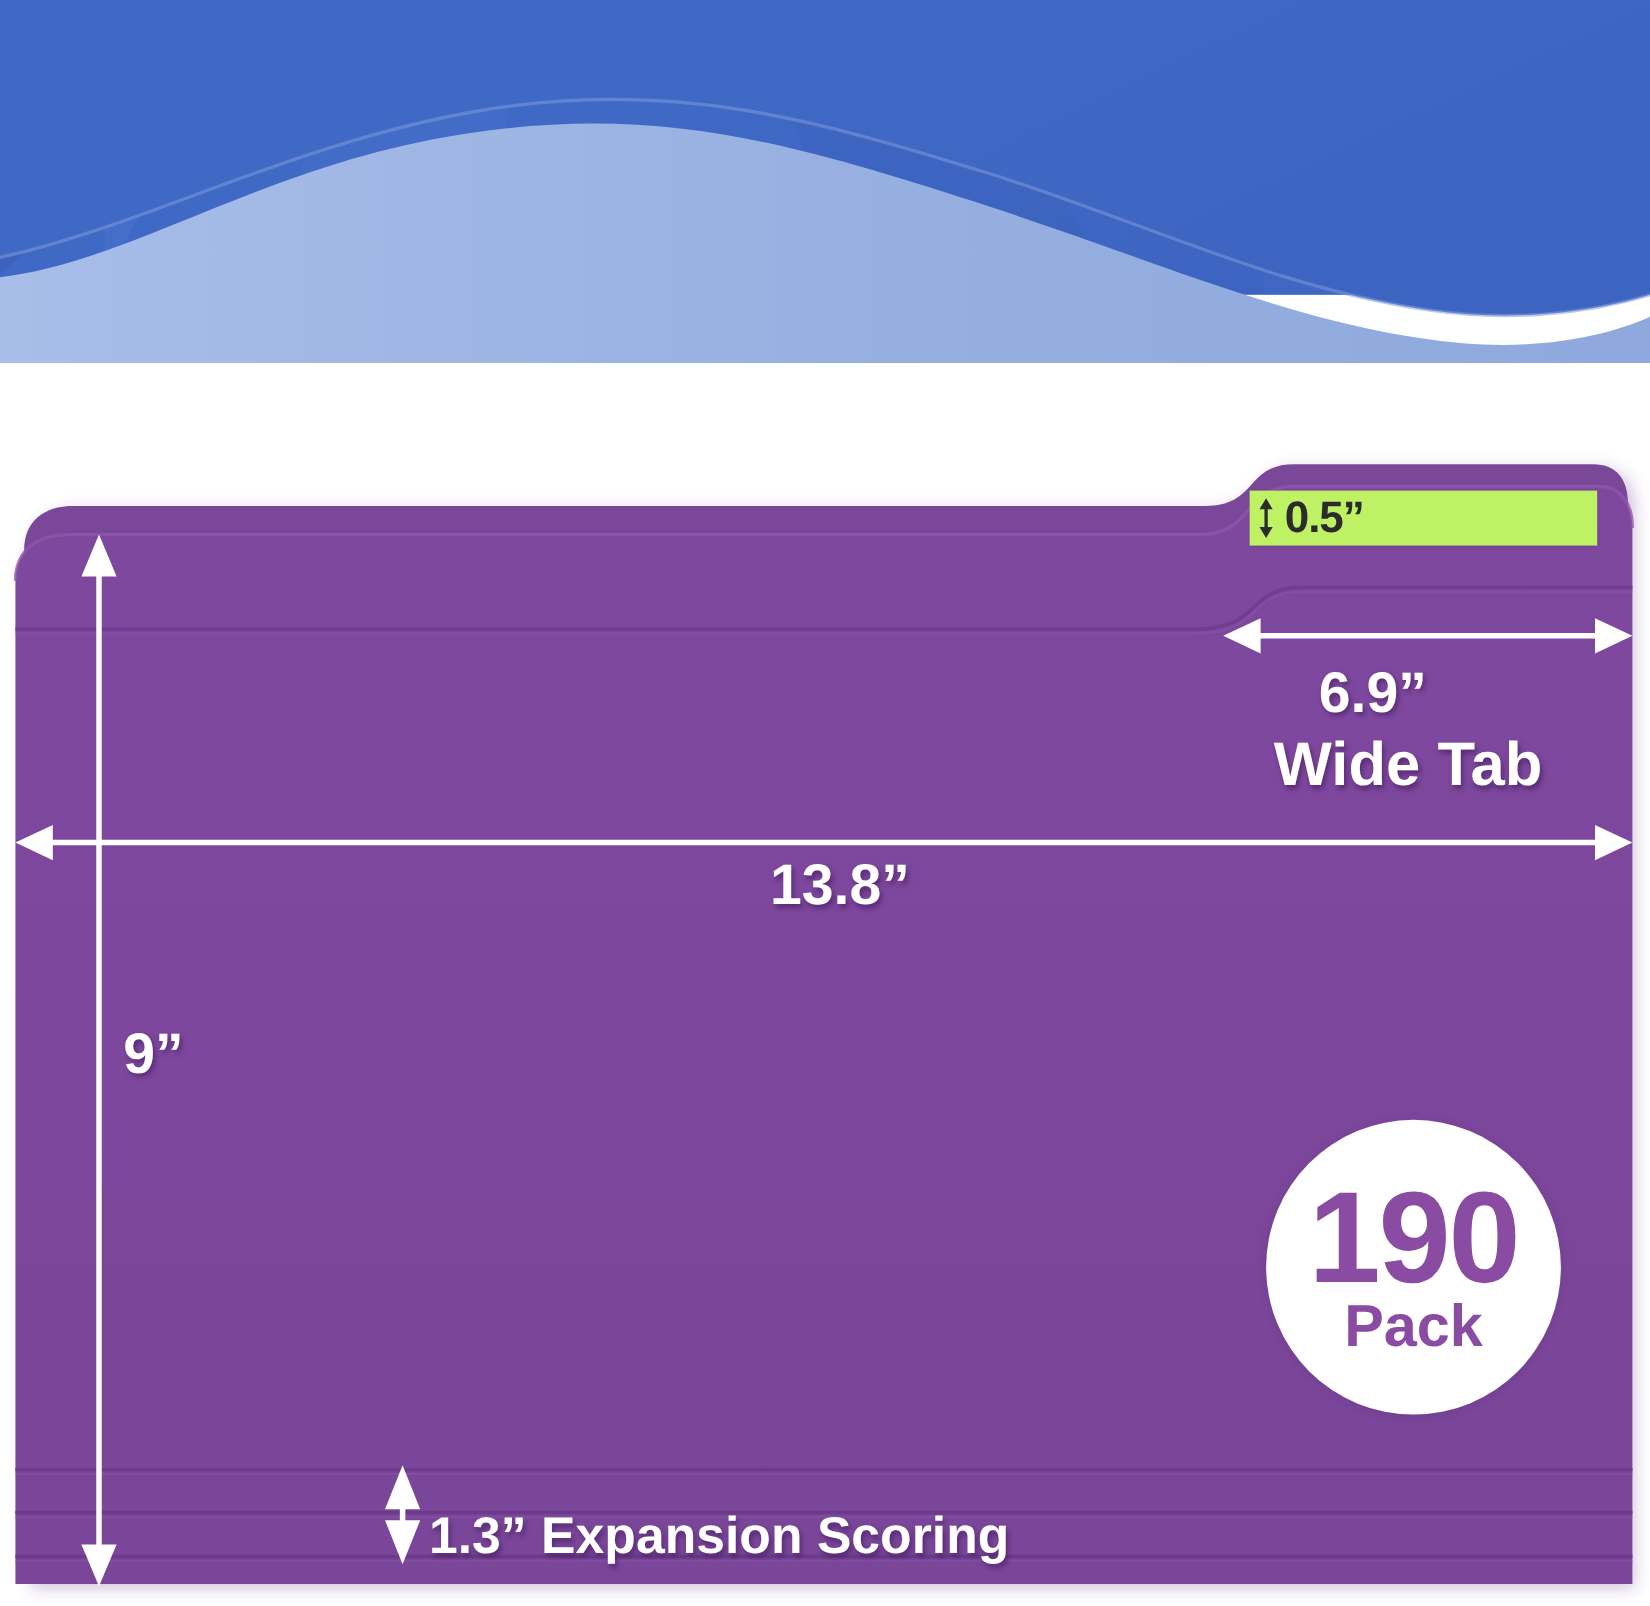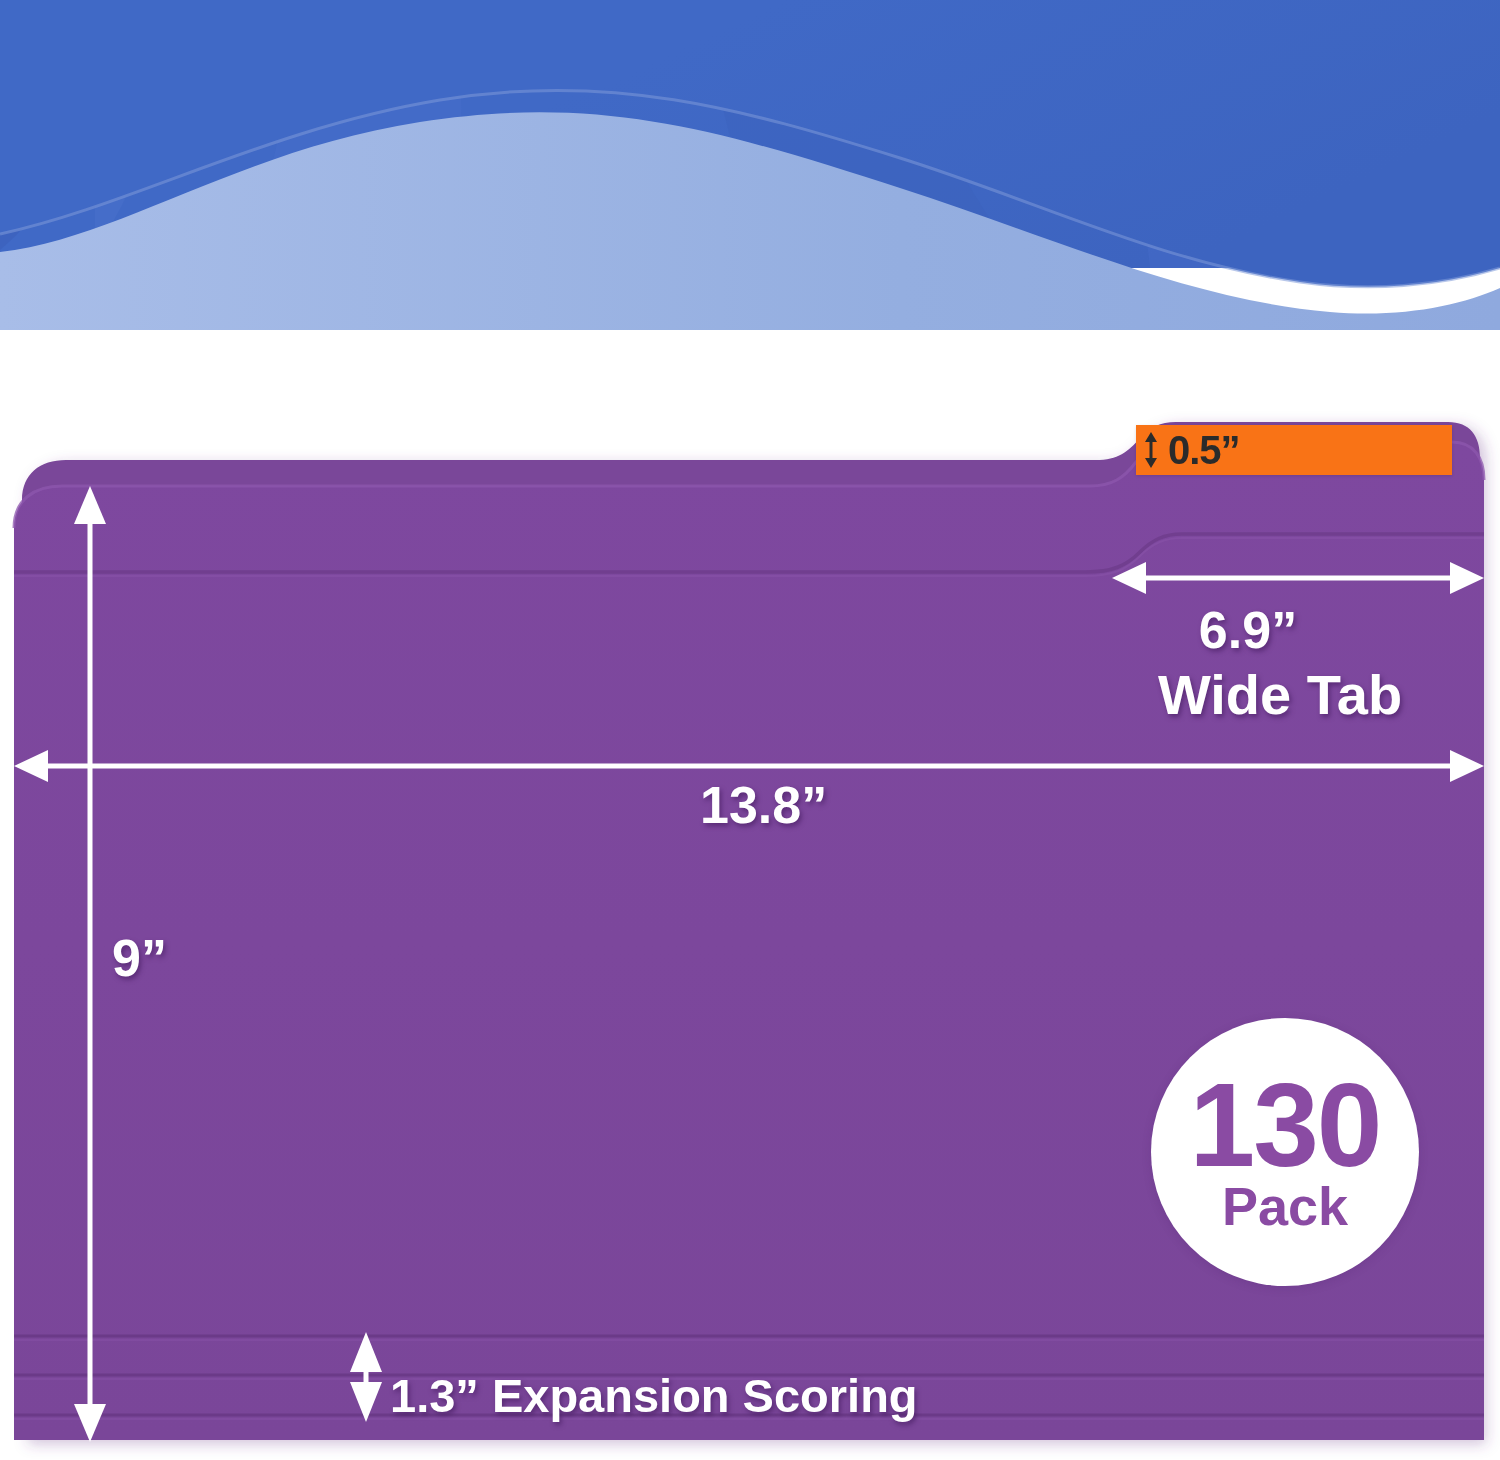--- a/index.html
+++ b/index.html
@@ -51,23 +51,23 @@
     white-space:nowrap; z-index:20;
   }
   #label-116 { left:700px; top:775px; font-size:52px; }
   #label-9   { left:112px; top:928px; font-size:52px; }
   #label-37  { left:1248px; top:600px; font-size:52px; transform:translateX(-50%); }
   #label-widetab { left:1280px; top:662px; font-size:56px; transform:translateX(-50%); }
   #label-expansion { left:390px; top:1368px; font-size:47px; }
 
   
   #tab-callout {
-    position:absolute; left:1136px; top:425px;
+    position:absolute; left:1136px; top:446px;
     width:316px; height:50px;
-    background:#f97316; z-index:22;
+    background:#bef264; z-index:22;
     display:flex; align-items:center;
     box-shadow:0 1px 3px rgba(0,0,0,0.12);
   }
   #tab-callout-arrow { width:30px; display:flex; justify-content:center; }
   #tab-callout-label {
     font-size:40px; font-weight:bold; color:#2b2b2b;
     letter-spacing:-1px; line-height:1; margin-left:2px;
   }
 
   
@@ -235,15 +235,15 @@
 
 <div class="dim-label" id="label-9">9”</div>
 
 <div class="dim-label" id="label-37">6.9”</div>
 
 <div class="dim-label" id="label-widetab">Wide Tab</div>
 
 <div class="dim-label" id="label-expansion">1.3” Expansion Scoring</div>
 
 <div id="pack-badge">
-  <div id="pack-count">130</div>
+  <div id="pack-count">190</div>
   <div id="pack-word">Pack</div>
 </div>
 
 </body></html>

